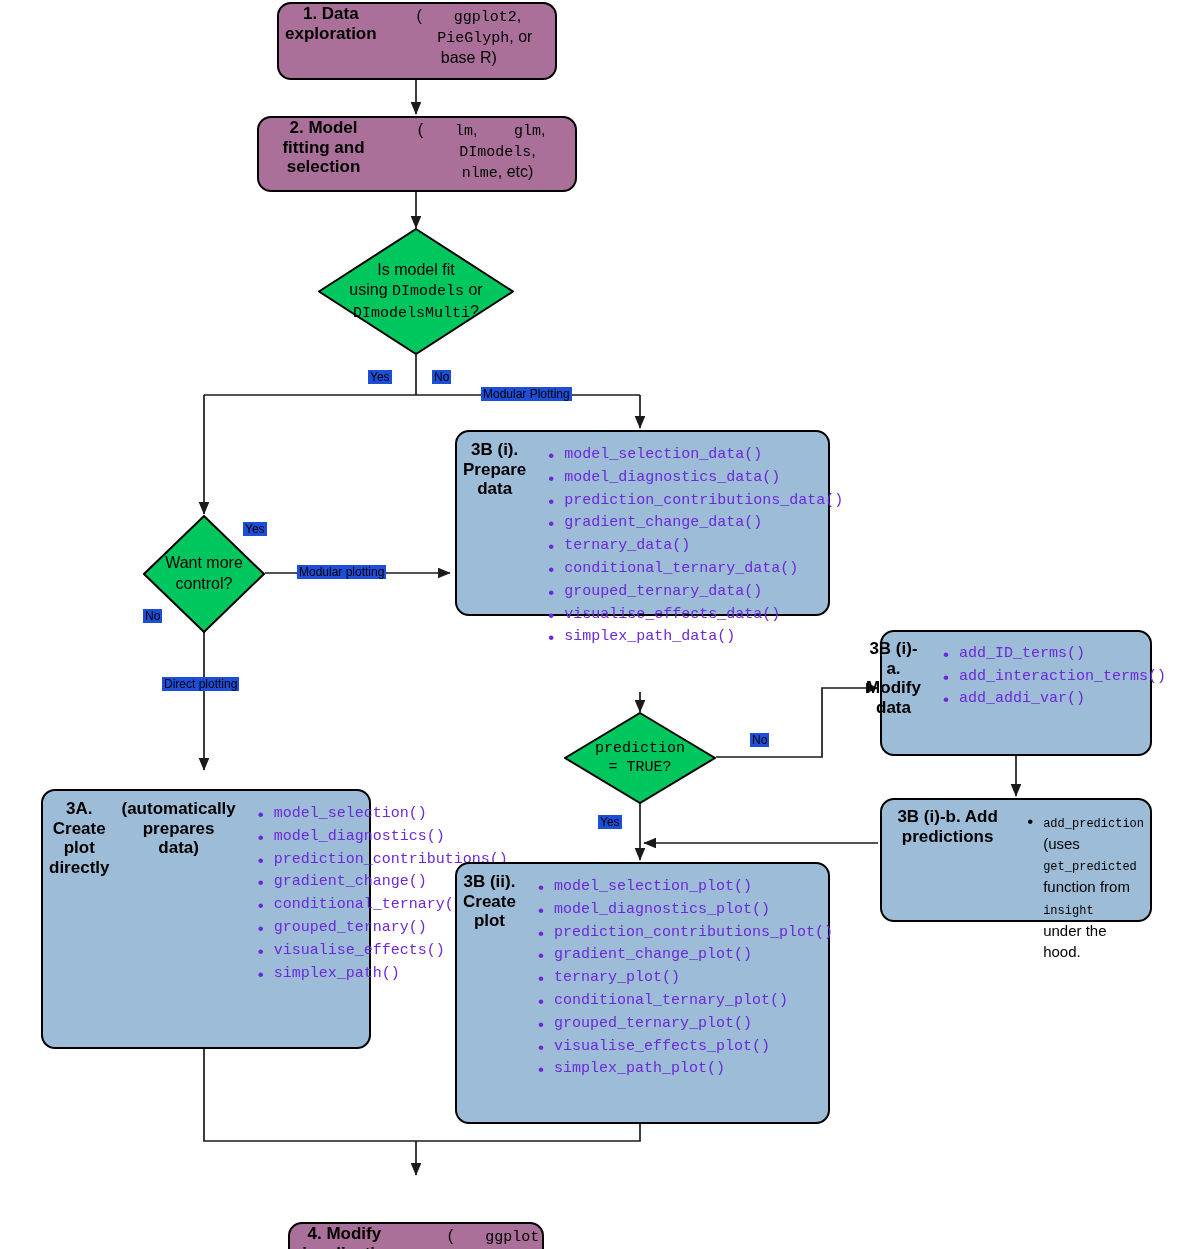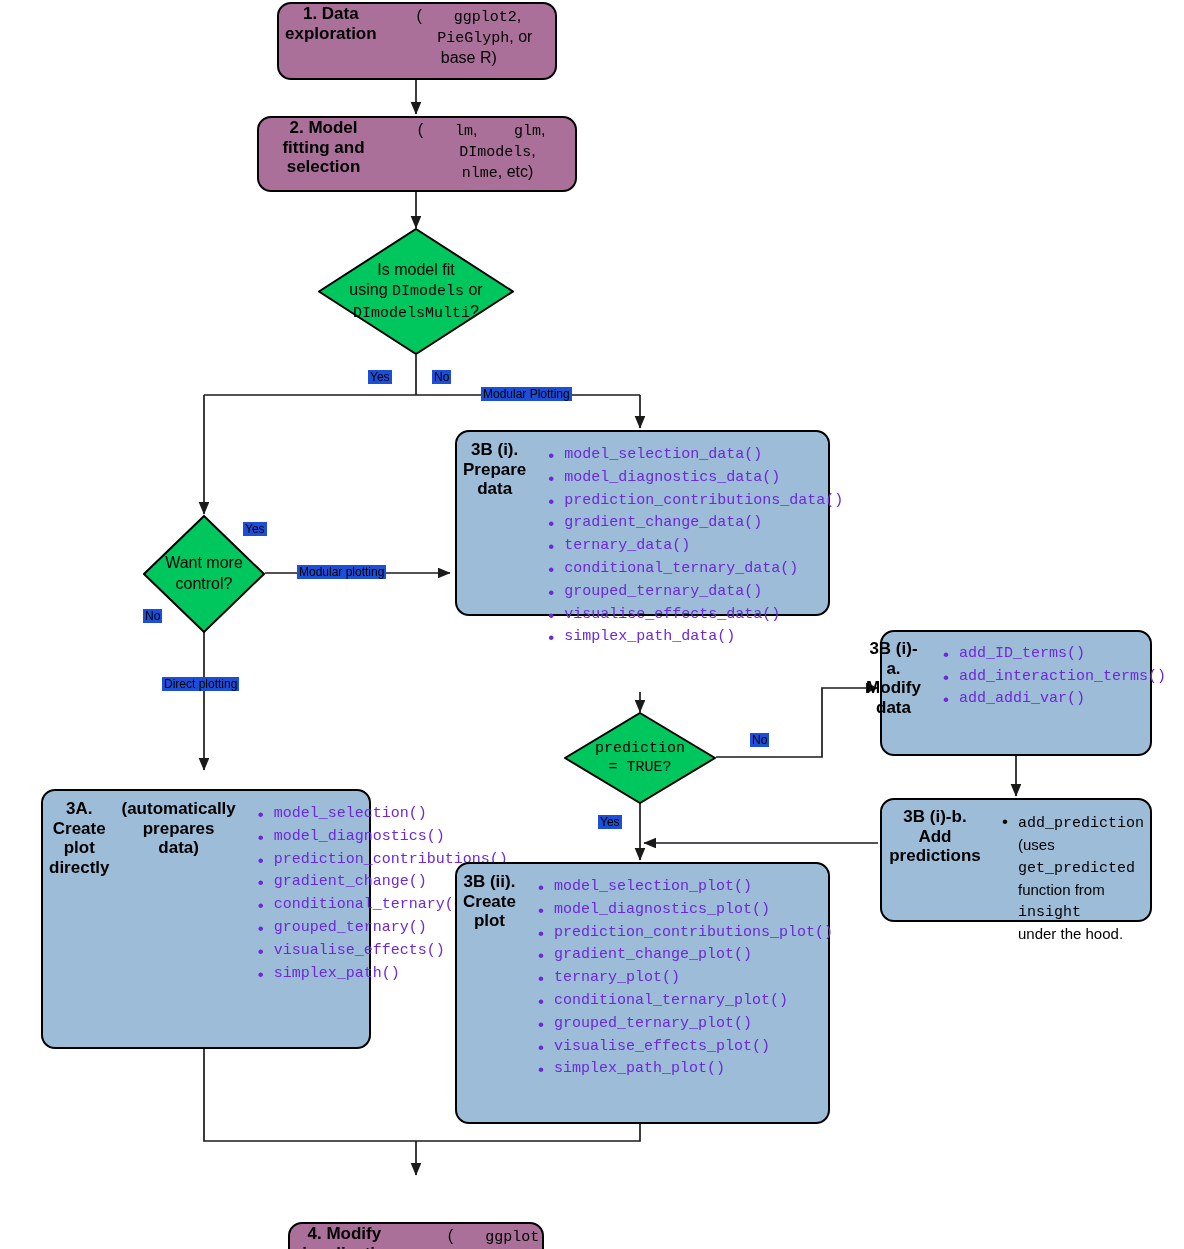--- a/index.html
+++ b/index.html
@@ -48,21 +48,21 @@
     padding: 0 6px;
   }
   .n-sub {
     text-align: center;
     font-size: 16px;
     color: #000;
     line-height: 1.2;
     padding: 0 6px;
     margin-top: 2px;
   }
-  .mono { font-family: "Liberation Mono", monospace; font-size: 15px; }
+  .mono { font-family: "Liberation Mono", monospace; font-size: 12px; }
   .n-sub .mono { font-size: 15px; margin-left: 32px; }
 
   ul.fnlist {
     list-style: none;
     margin: 4px 0 0 0;
     padding: 0 6px 0 16px;
   }
   ul.fnlist li {
     position: relative;
     font-family: "Liberation Mono", monospace;

